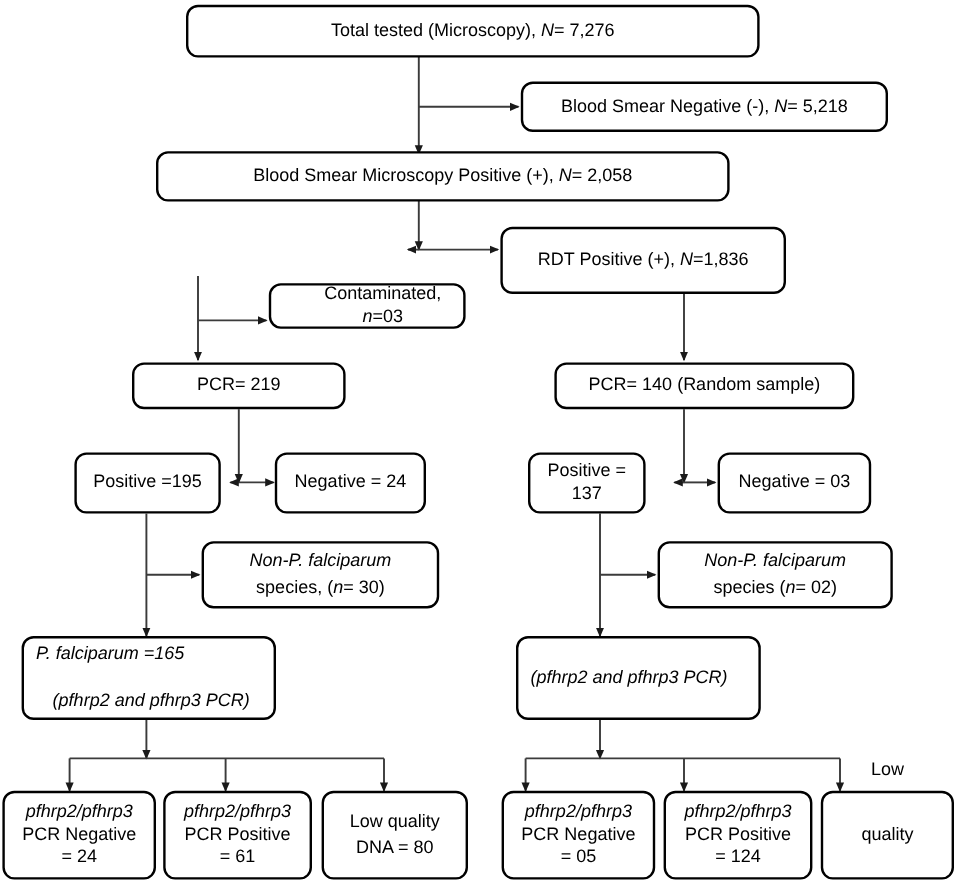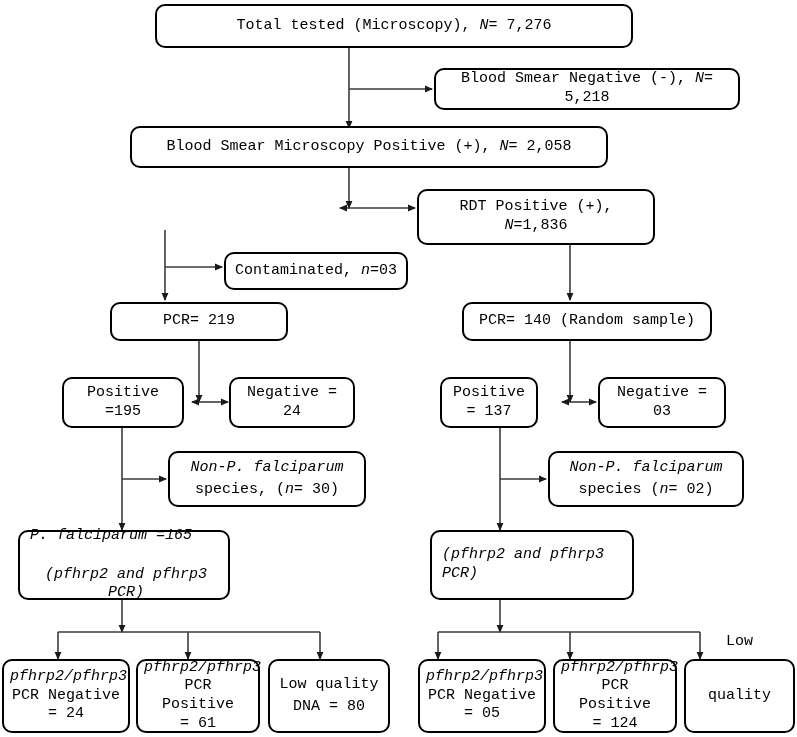--- a/index.html
+++ b/index.html
@@ -6,21 +6,21 @@
   html, body {
     margin: 0;
     padding: 0;
     background: #ffffff;
   }
   #canvas {
     position: relative;
     width: 797px;
     height: 737px;
     background: #ffffff;
-    font-family: Liberation Mono, monospace;
+    font-family: Liberation Sans, sans-serif;
     color: #000000;
     overflow: hidden;
   }
   .node {
     position: absolute;
     box-sizing: border-box;
     border: 2px solid #000000;
     border-radius: 10px;
     background: #ffffff;
     display: flex;
@@ -129,21 +129,21 @@
 
   <div class="node" style="left:130px; top:126px; width:478px; height:42px;">
     <span class="ln"><span>Blood Smear Microscopy Positive (+), <i>N</i>= 2,058</span></span>
   </div>
 
 
   <div class="node" style="left:417px; top:189px; width:238px; height:56px;">
     <span class="ln"><span>RDT Positive (+), <i>N</i>=1,836</span></span>
   </div>
 
-  <div class="node" style="left:224px; top:252px; width:184px; height:38px;">
+  <div class="node" style="left:224px; top:236px; width:164px; height:38px;padding-left:32px;">
     <span class="ln"><span>Contaminated, <i>n</i>=03</span></span>
   </div>
 
   <div class="node" style="left:110px; top:302px; width:178px; height:39px;">
     <span class="ln"><span>PCR= 219</span></span>
   </div>
 
   <div class="node" style="left:462px; top:302px; width:250px; height:39px;">
     <span class="ln"><span>PCR= 140 (Random sample)</span></span>
   </div>

